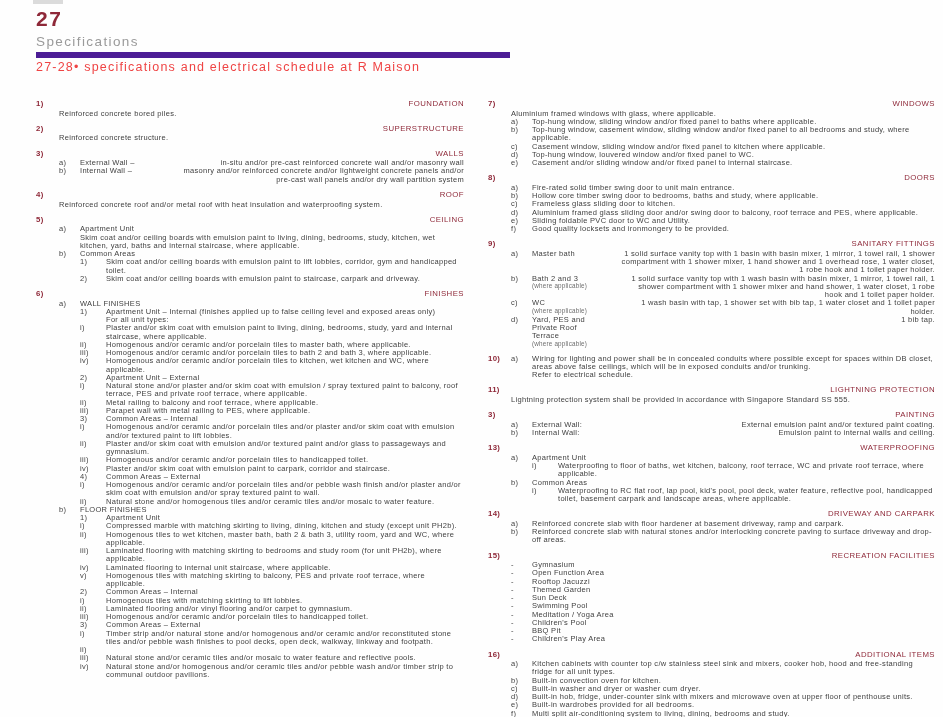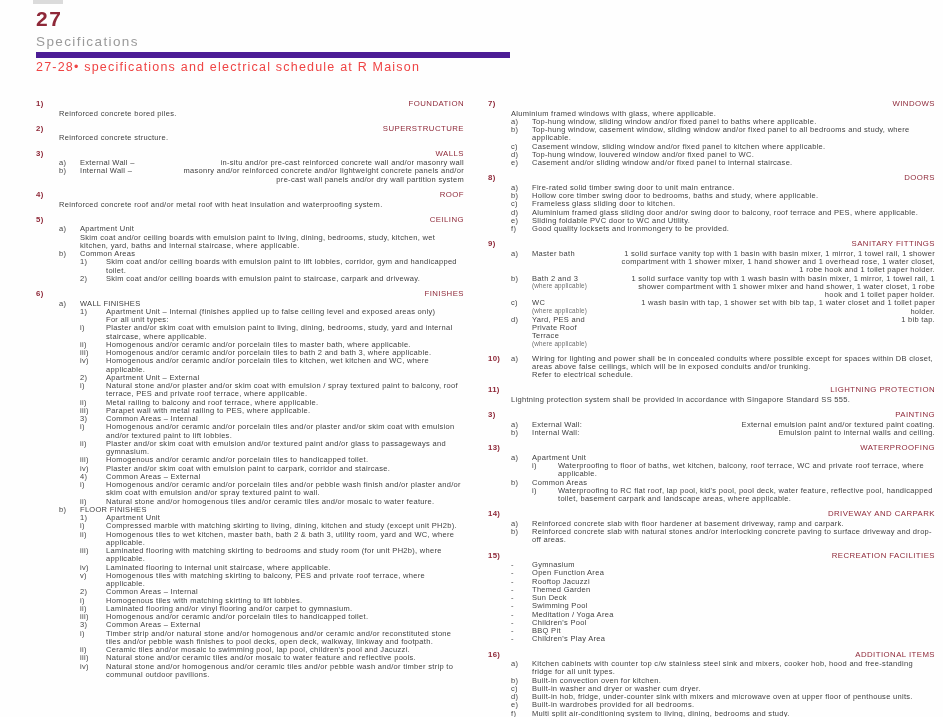--- a/index.html
+++ b/index.html
@@ -239,21 +239,20 @@
             <div class="row ind2">
               <span class="lab">3)</span>
               <span class="txt">Common Areas – External</span>
             </div>
             <div class="row ind2">
               <span class="lab">i)</span>
               <span class="txt">Timber strip and/or natural stone and/or homogenous and/or ceramic and/or reconstituted stone tiles and/or pebble wash finishes to pool decks, open deck, walkway, linkway and footpath.</span>
             </div>
             <div class="row ind2">
               <span class="lab">ii)</span>
-              <span class="txt">Ceramic tiles and/or mosaic to swimming pool, lap pool, children's pool and Jacuzzi.</span>
             </div>
             <div class="row ind2">
               <span class="lab">iii)</span>
               <span class="txt">Natural stone and/or ceramic tiles and/or mosaic to water feature and reflective pools.</span>
             </div>
             <div class="row ind2">
               <span class="lab">iv)</span>
               <span class="txt">Natural stone and/or homogenous and/or ceramic tiles and/or pebble wash and/or timber strip to communal outdoor pavilions.</span>
             </div>
           </div>

